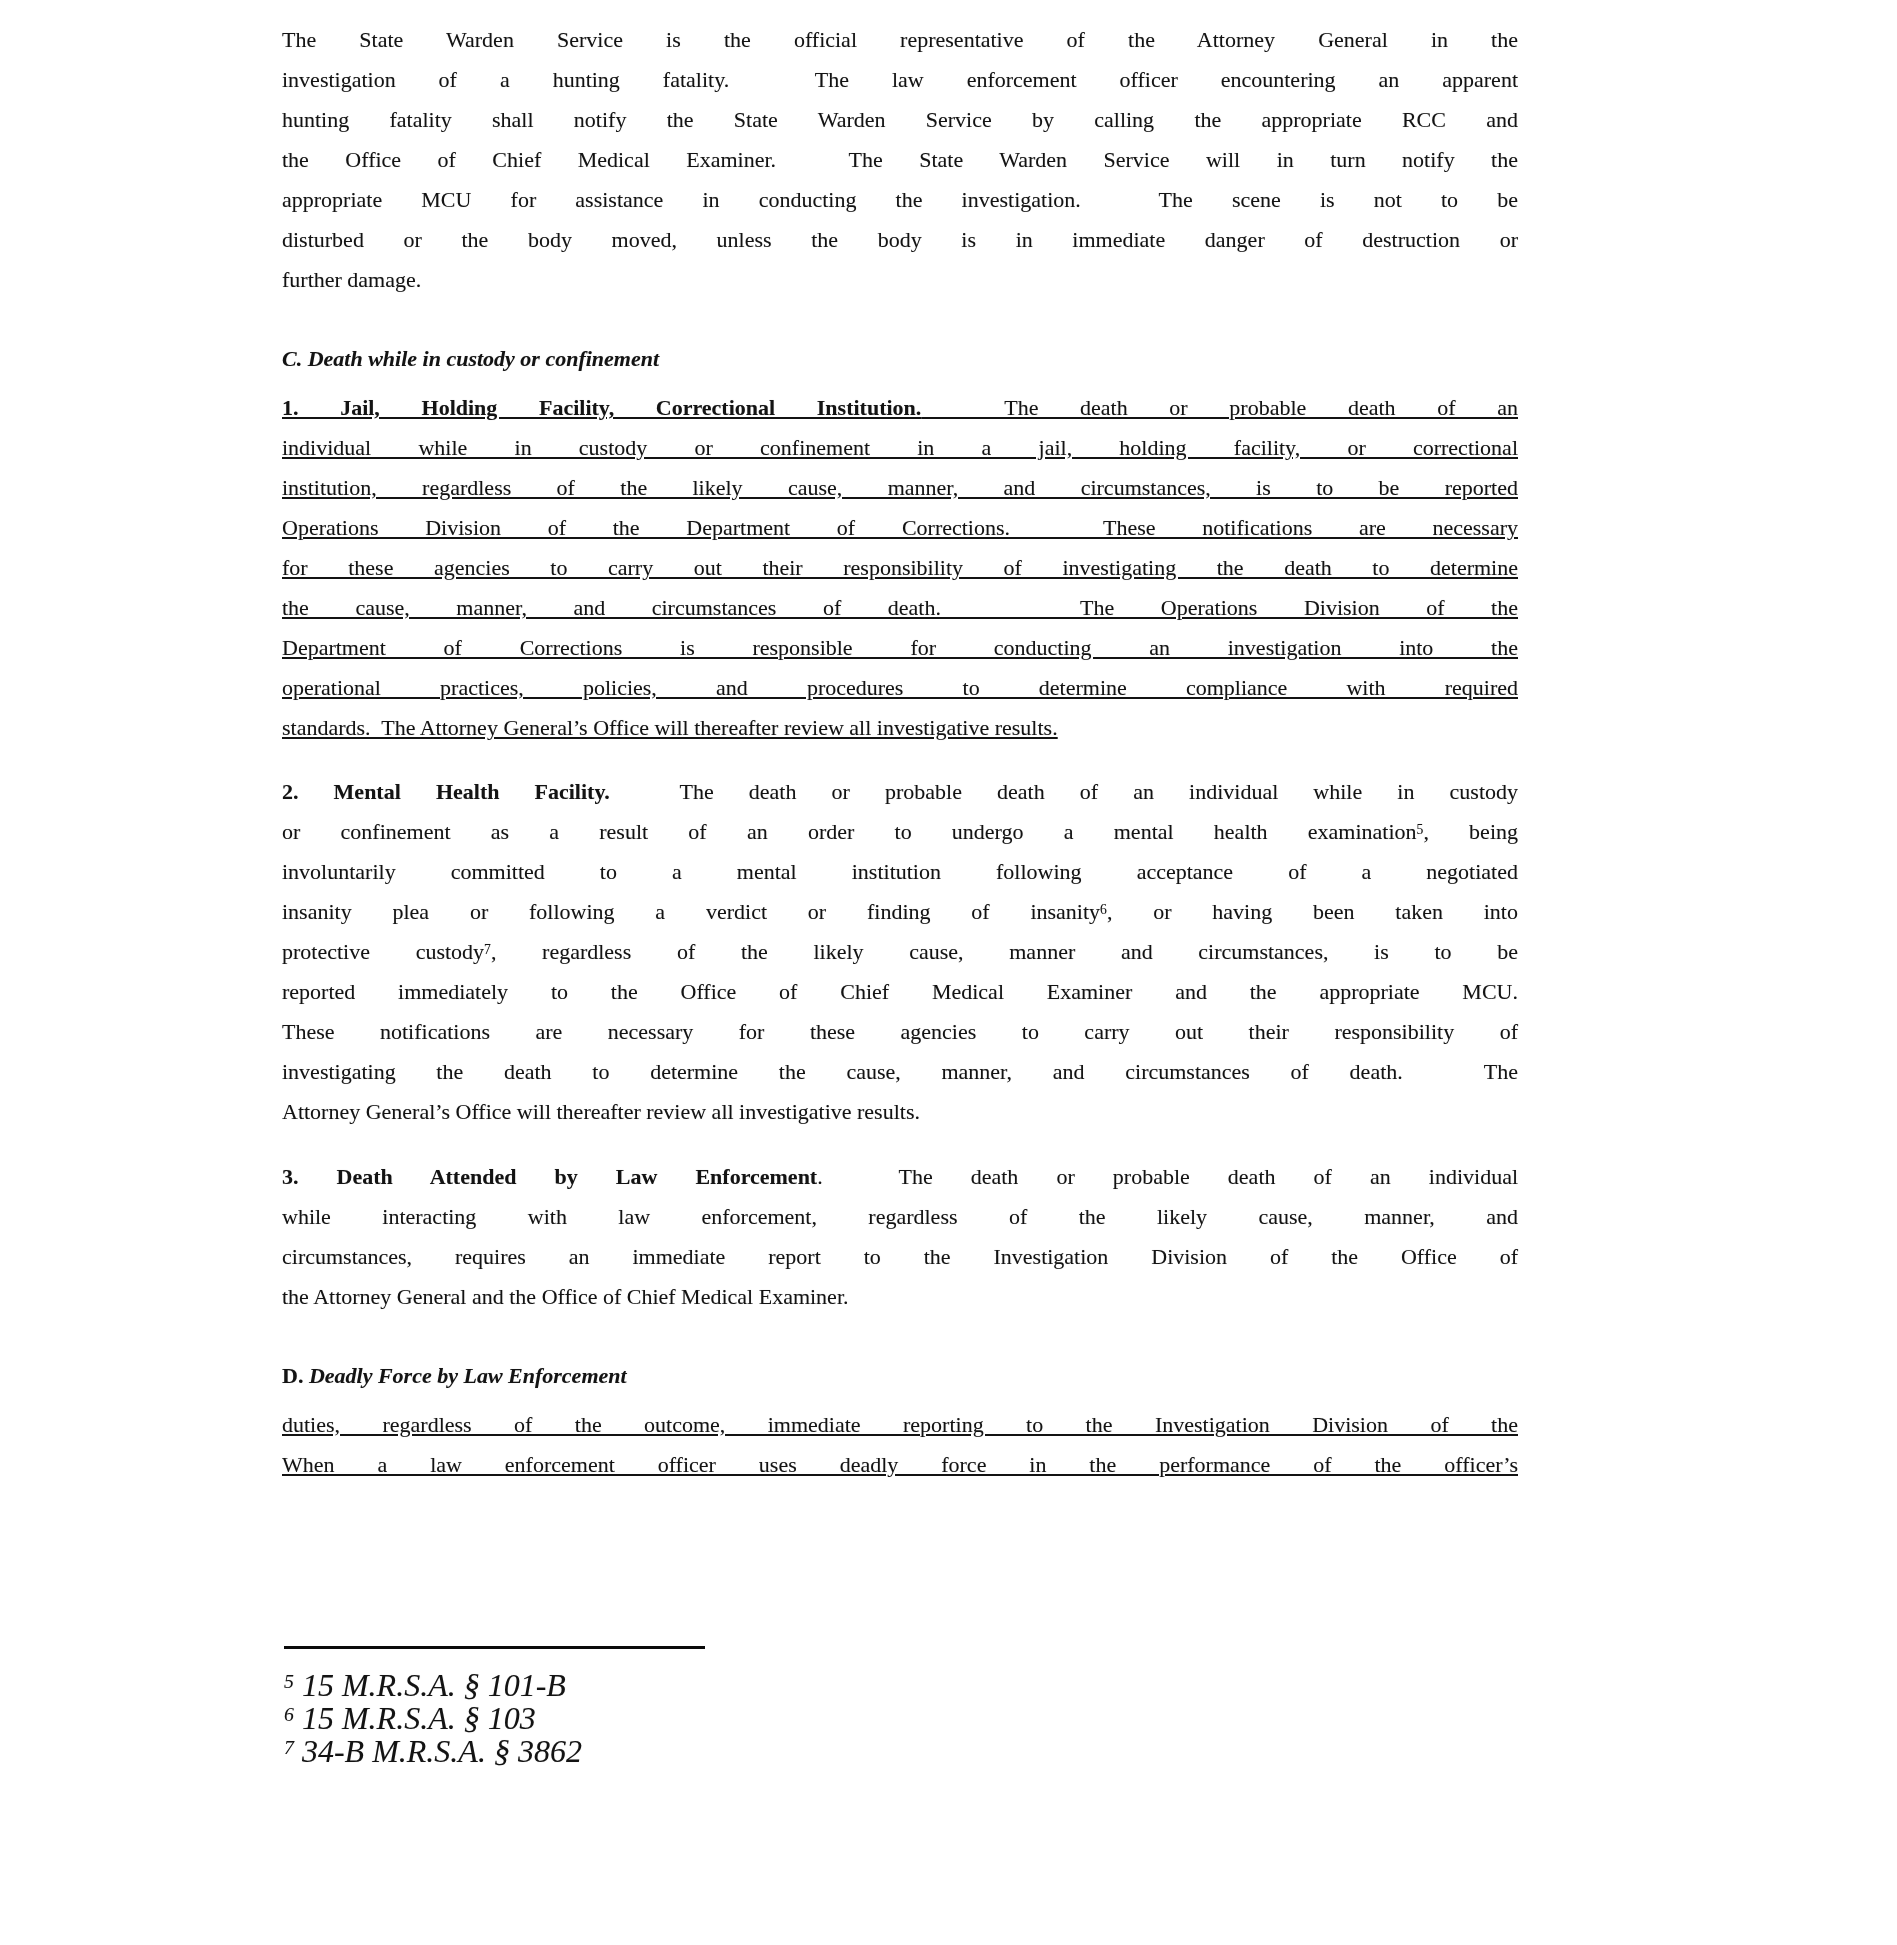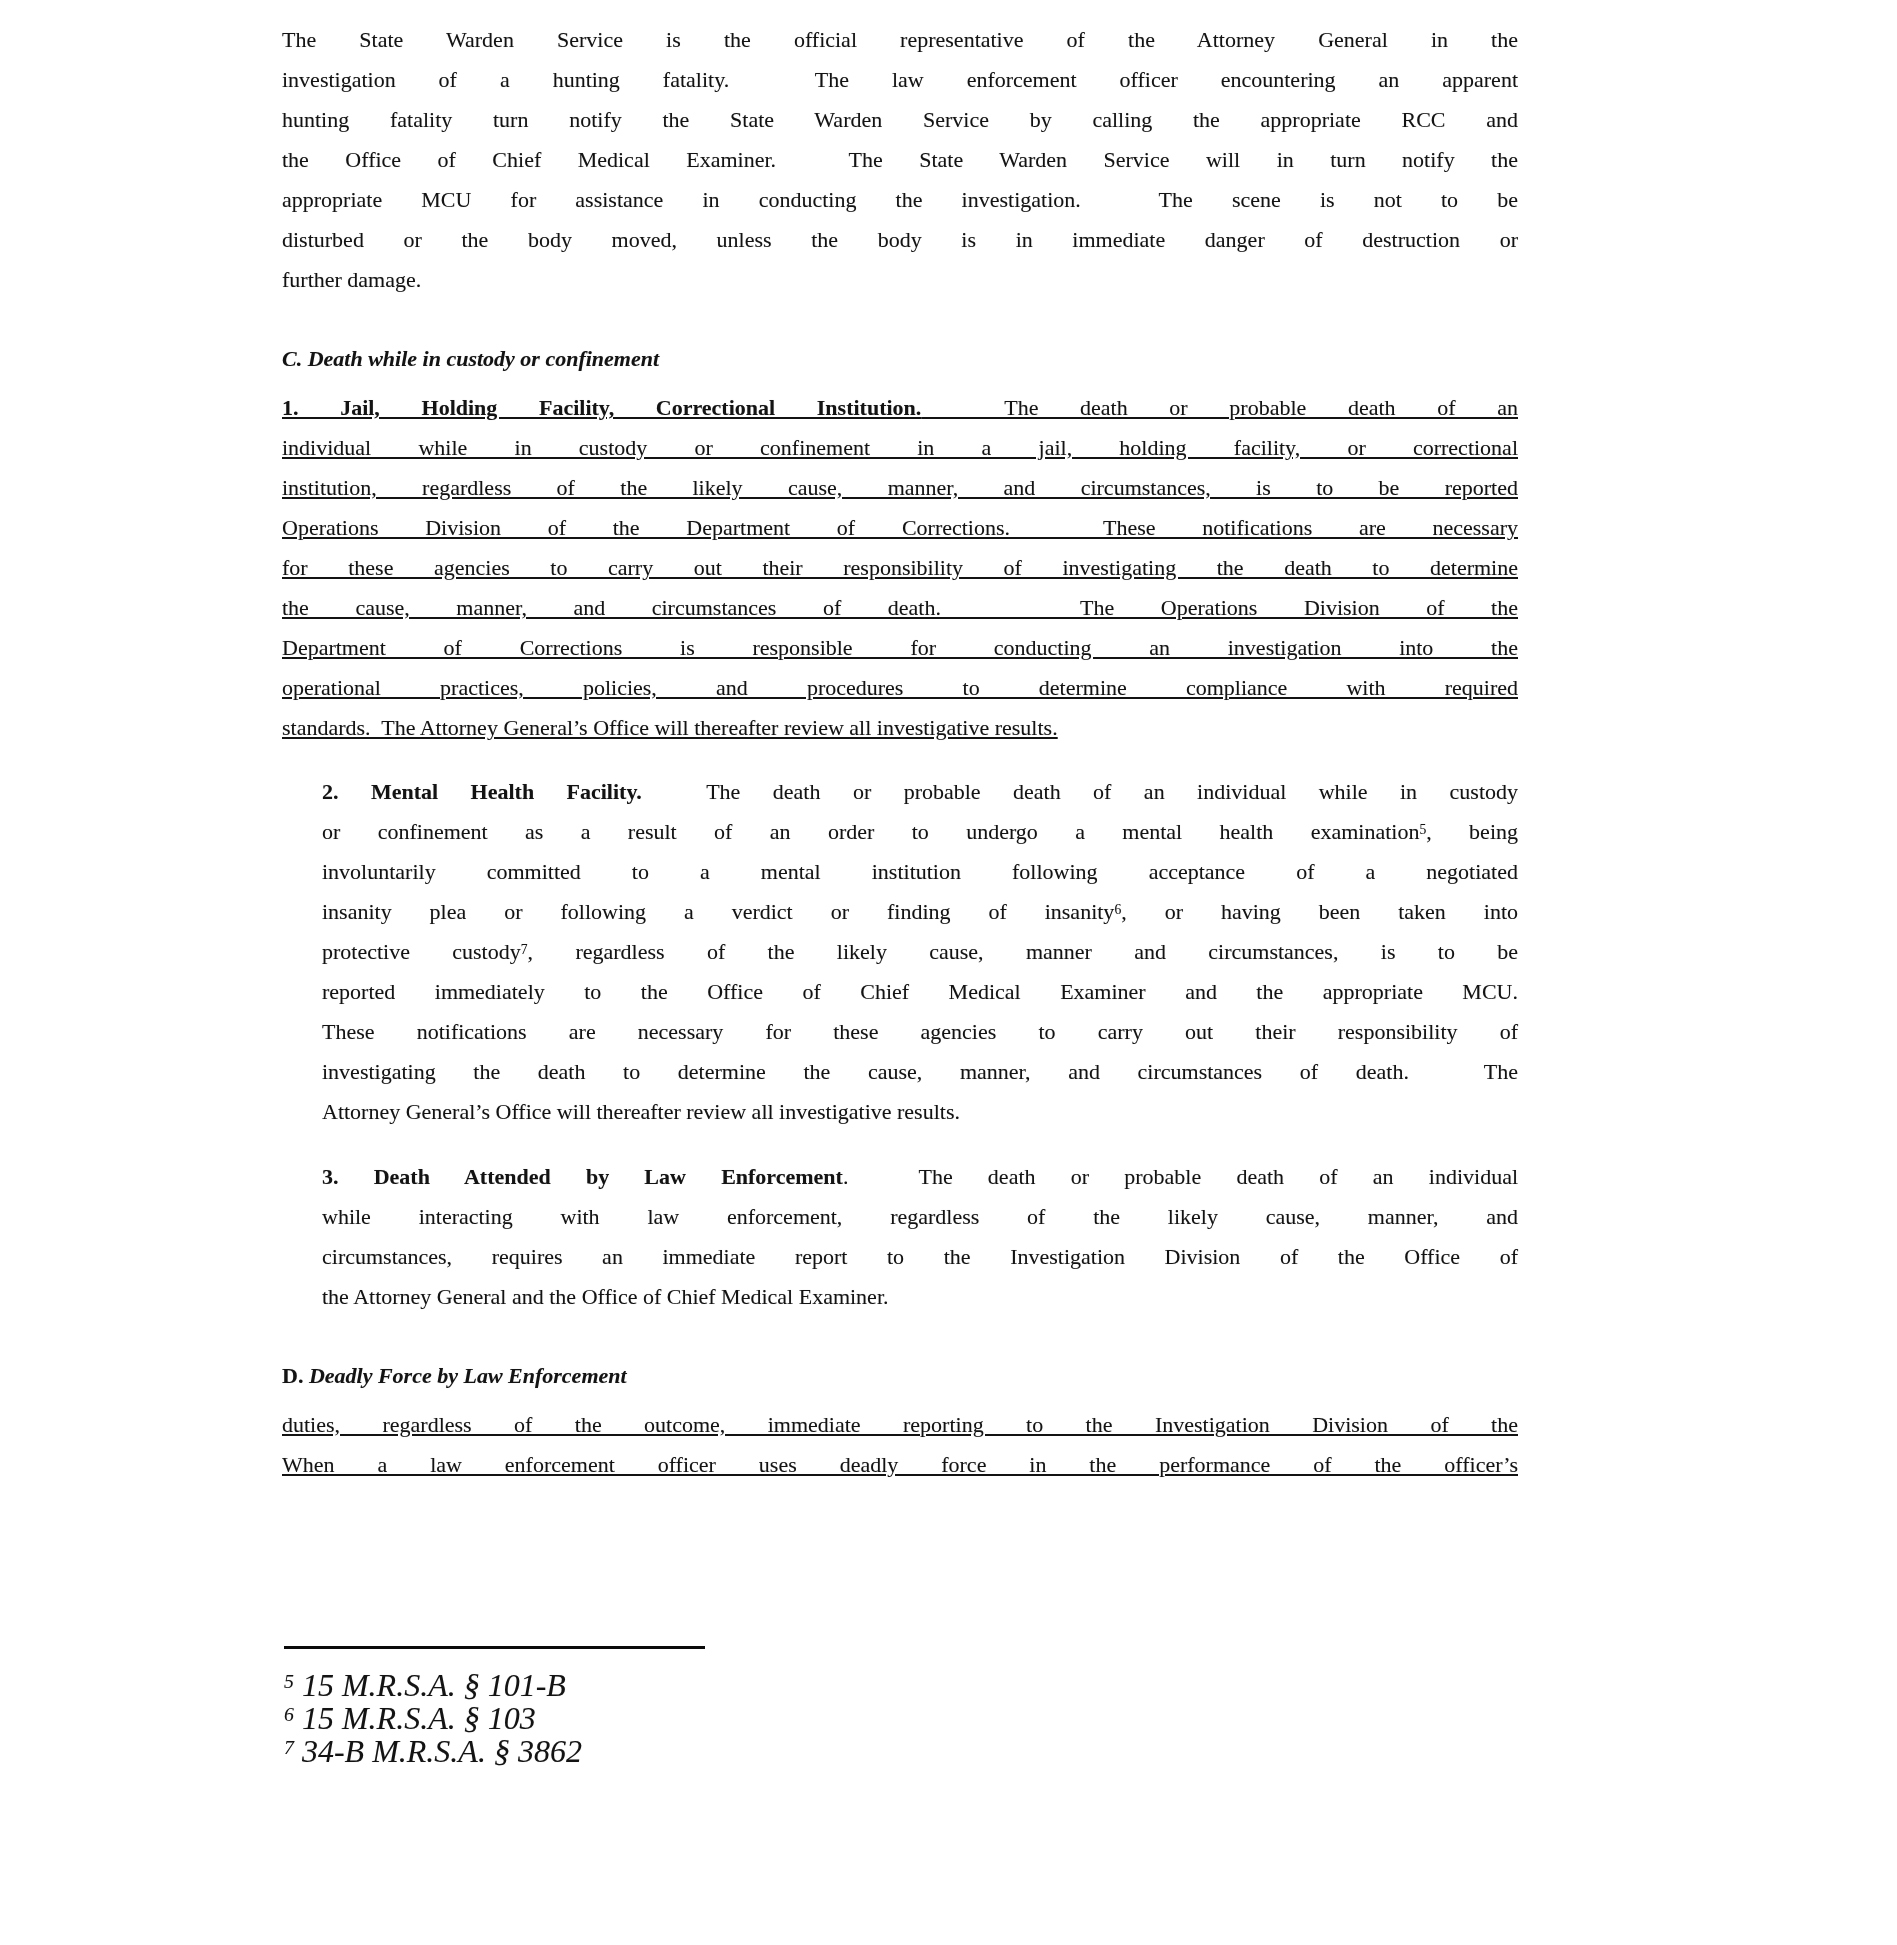--- a/index.html
+++ b/index.html
@@ -15,21 +15,21 @@
   .content {
     position: absolute;
     left: 282px;
     top: 20px;
     width: 1236px;
     font-size: 22px;
     line-height: 40px;
     text-shadow: 0 0 0.8px rgba(10,10,10,0.25);
   }
   .block { margin: 0; }
-  .block.paragraph + .block.paragraph { margin-top: 24.4px; margin-left: 40px; }
+  .block.paragraph + .block.paragraph { margin-top: 24.4px; }
   .block.heading { margin-top: 37px; line-height: 43px; font-family: Liberation Serif, serif; }
   .heading + .block.paragraph { margin-top: 8px; text-decoration: underline; }
   .line {
     text-align: justify;
     text-align-last: justify;
     white-space: pre-wrap;
     min-height: 40px;
   }
   .heading .line { text-align-last: left; }
   .line.flush { text-align-last: left; }
@@ -60,21 +60,21 @@
   .fn-line { text-align: left; white-space: pre-wrap; }
 </style>
 </head>
 <body>
 
 <div class="page">
   <div class="content" id="doc">
       <div class="block paragraph">
         <div class="line"><span class="">The State Warden Service is the official representative of the Attorney General in the</span></div>
         <div class="line"><span class="">investigation of a hunting fatality.  The law enforcement officer encountering an apparent</span></div>
-        <div class="line"><span class="">hunting fatality turn notify the State Warden Service by calling the appropriate RCC and</span></div>
+        <div class="line"><span class="">hunting fatality shall notify the State Warden Service by calling the appropriate RCC and</span></div>
         <div class="line"><span class="">the Office of Chief Medical Examiner.  The State Warden Service will in turn notify the</span></div>
         <div class="line"><span class="">appropriate MCU for assistance in conducting the investigation.  The scene is not to be</span></div>
         <div class="line"><span class="">disturbed or the body moved, unless the body is in immediate danger of destruction or</span></div>
         <div class="line flush"><span class="">further damage.</span></div>
       </div>
       <div class="block heading">
         <div class="line flush"><span class=" seg-b seg-i">C. </span><span class=" seg-b seg-i">Death while in custody or confinement</span></div>
       </div>
       <div class="block paragraph">
         <div class="line"><span class=" seg-b">1. Jail, Holding Facility, Correctional Institution.</span><span class="">  The death or probable death of an</span></div>

